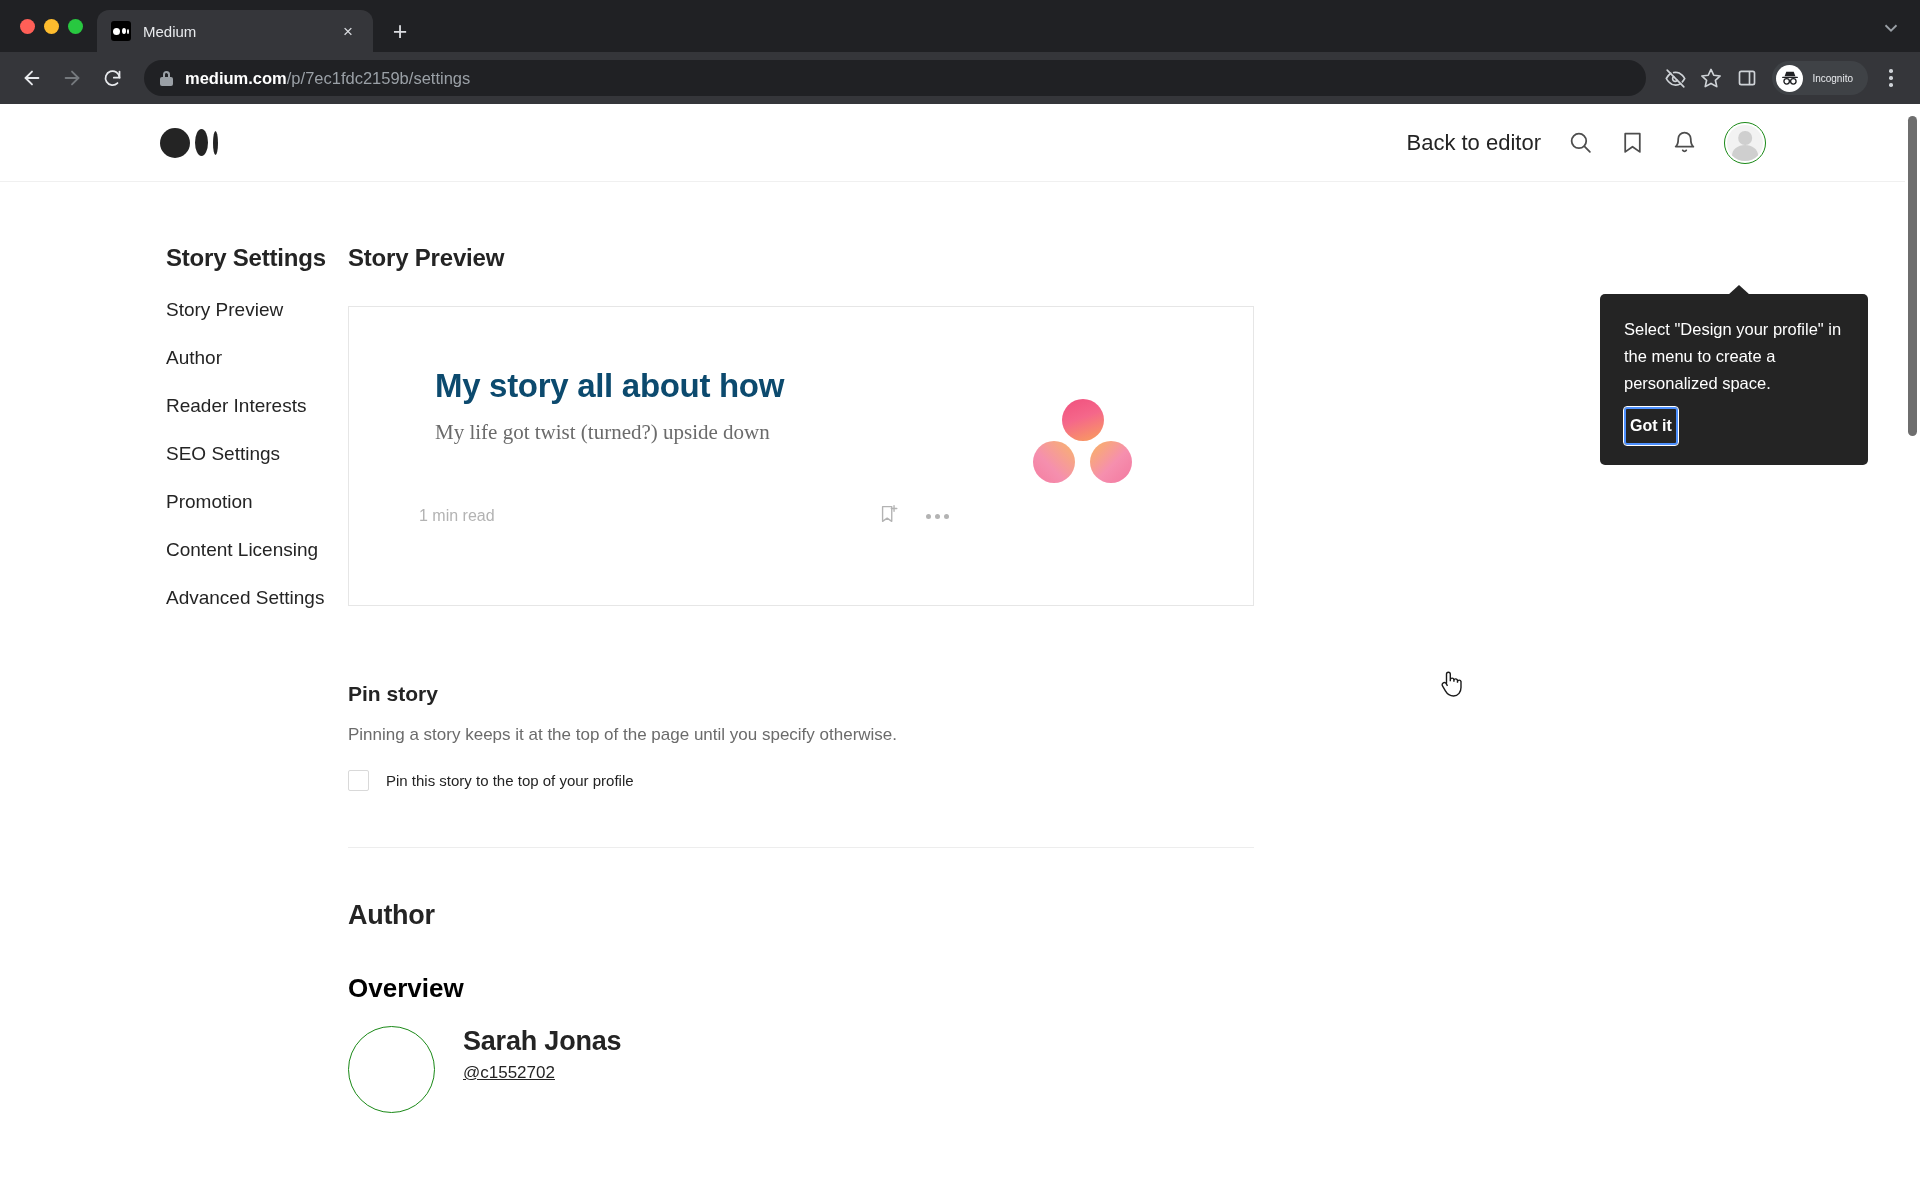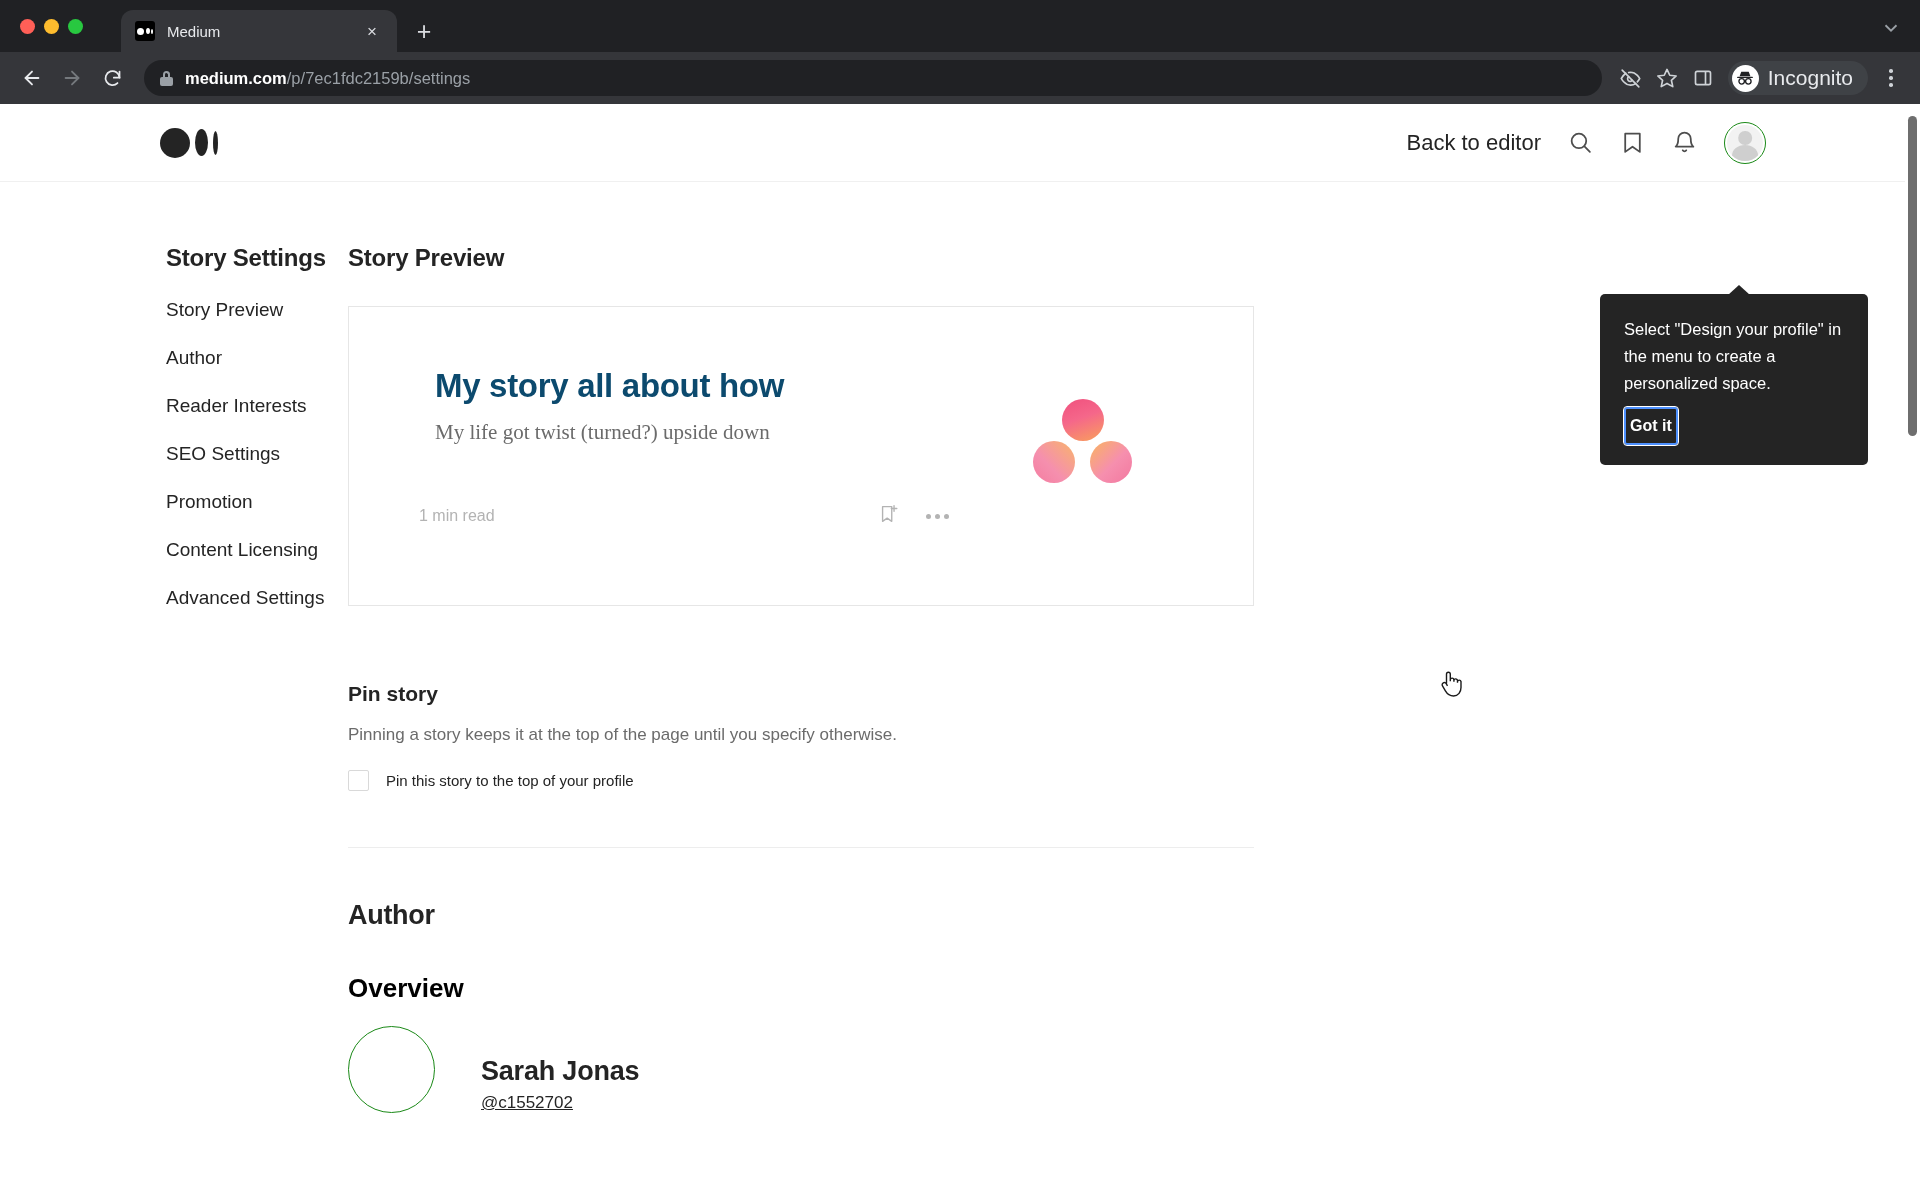--- a/index.html
+++ b/index.html
@@ -35,21 +35,20 @@
 
   .tab {
     height: 42px;
     width: 276px;
     background: #35363a;
     border-radius: 12px 12px 0 0;
     display: flex; align-items: center;
     padding: 0 12px 0 14px;
     gap: 12px;
     position: relative;
-    margin-left: 24px;
   }
   .favicon {
     width: 20px; height: 20px;
     background: #000; border-radius: 3px;
     display: flex; align-items: center; justify-content: center;
     gap: 1.5px;
     flex: 0 0 20px;
   }
   .fav-c1 { width: 7px; height: 7px; border-radius: 50%; background: #fff; }
   .fav-c2 { width: 4px; height: 6px; border-radius: 50%; background: #fff; }
@@ -125,21 +124,21 @@
     background: #3f4246;
     display: flex; align-items: center;
     gap: 9px; padding: 0 15px 0 4px;
     margin-left: 6px;
   }
   .incog-avatar {
     width: 27px; height: 27px; border-radius: 50%;
     background: #fff;
     display: flex; align-items: center; justify-content: center;
   }
-  .incog-label { color: #e8eaed; font-size: 21px; }
+  .incog-label { color: #e8eaed; font-size: 10px; }
   .kebab {
     width: 30px; height: 34px;
     display: flex; flex-direction: column; align-items: center; justify-content: center;
     gap: 3.5px; margin-left: 6px;
   }
   .kebab i { width: 3.5px; height: 3.5px; border-radius: 50%; background: #cfd3d7; display:block; }
 
   
   #viewport {
     flex: 1;
@@ -320,21 +319,21 @@
     margin-top: 52px;
     font-size: 27px; font-weight: bold; color: #242424;
     letter-spacing: -0.3px;
   }
   .overview-title {
     margin-top: 42px;
     font-size: 26px; font-weight: bold; color: #000000;
   }
   .author-row {
     margin-top: 22px;
-    display: flex; align-items: flex-end; gap: 46px;
+    display: flex; align-items: flex-start; gap: 28px;
   }
   .author-avatar {
     width: 87px; height: 87px; border-radius: 50%;
     border: 1.6px solid #1a8917;
     padding: 3px;
     flex: 0 0 87px;
   }
   .author-name {
     font-size: 27px; font-weight: bold; color: #242424;
     letter-spacing: -0.2px;

